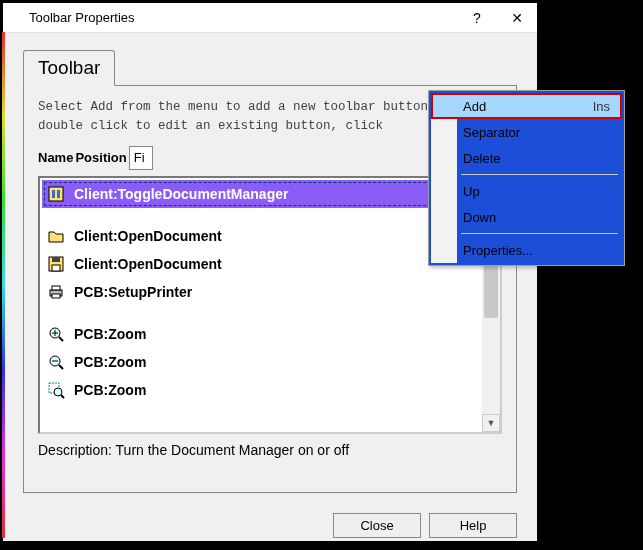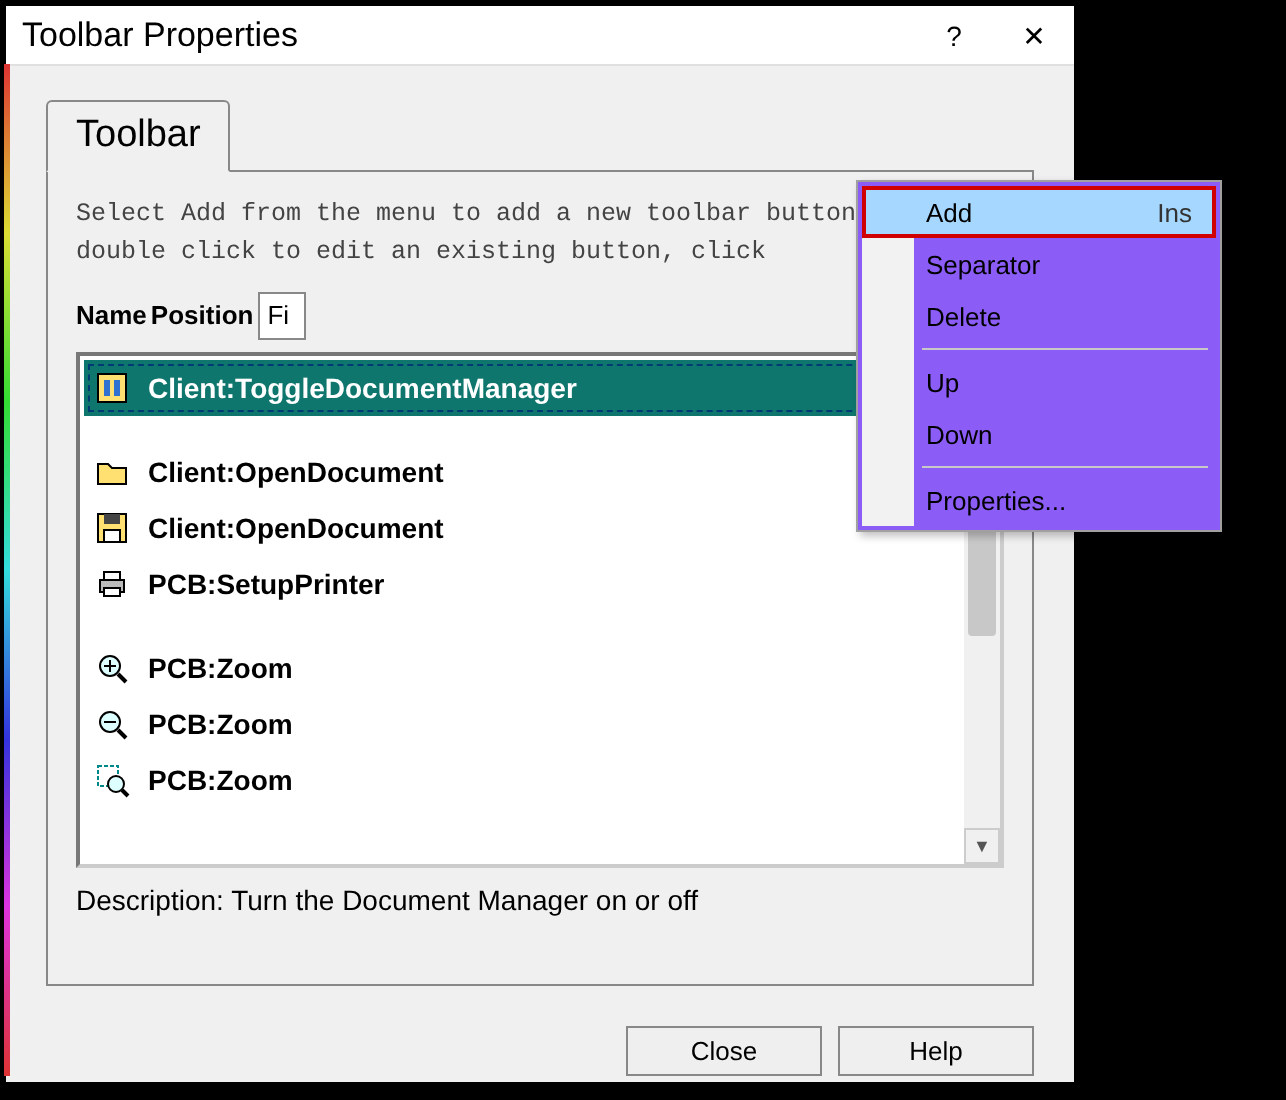--- a/index.html
+++ b/index.html
@@ -21,21 +21,21 @@
       border: 1px solid #000;
     }
     .titlebar {
       height: 30px;
       background: #fff;
       display: flex;
       align-items: center;
       padding: 0 0 0 8px;
       border-bottom: 1px solid #e0e0e0;
     }
-    .title-text { flex: 1; font-size: 17px; }
+    .title-text { flex: 1; font-size: 13px; margin-left: 18px; }
     .title-btn {
       width: 40px;
       height: 30px;
       display: flex;
       align-items: center;
       justify-content: center;
       font-size: 14px;
       font-family: Arial, sans-serif;
     }
     .dialog-body {
@@ -100,21 +100,21 @@
     .list-item {
       display: flex;
       align-items: center;
       gap: 8px;
       height: 28px;
       padding: 0 4px;
       font-size: 14px;
       font-weight: bold;
     }
     .list-item.selected {
-      background: #0f766e;
+      background: #8b5cf6;
       color: #fff;
       outline: 1px dashed #003a75;
       outline-offset: -3px;
     }
     .item-icon {
       width: 20px;
       height: 20px;
       display: flex;
       align-items: center;
       justify-content: center;
@@ -153,31 +153,31 @@
     .dlg-buttons {
       display: flex;
       justify-content: flex-end;
       gap: 8px;
       padding: 10px 20px 0 0;
     }
     .btn {
       border: 1px solid #888;
       background: #efefef;
       padding: 4px 0;
-      width: 98px;
+      width: 88px;
       text-align: center;
       font-size: 13px;
     }
     
     .context-menu {
       position: absolute;
       left: 428px;
       top: 90px;
-      width: 183px;
-      background: #8b5cf6;
+      width: 197px;
+      background: #1d4ed8;
       border: 1px solid #a0a0a0;
       box-shadow: 2px 2px 4px rgba(0,0,0,0.25);
       padding: 2px;
     }
     .menu-left-strip {
       position: absolute;
       left: 2px; top: 2px; bottom: 2px;
       width: 26px;
       background: #f2f2f2;
     }

